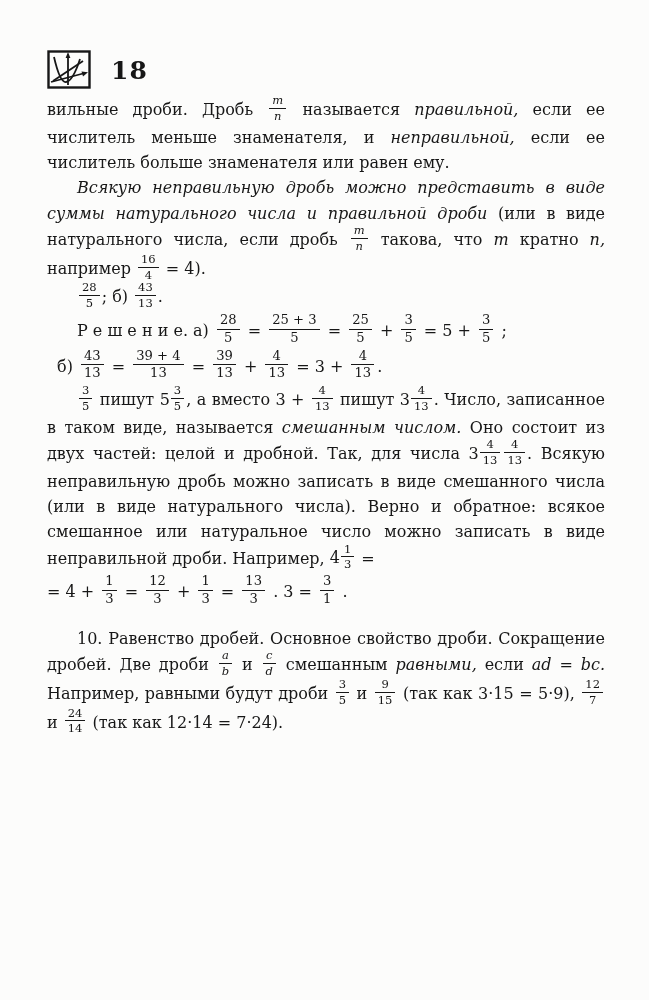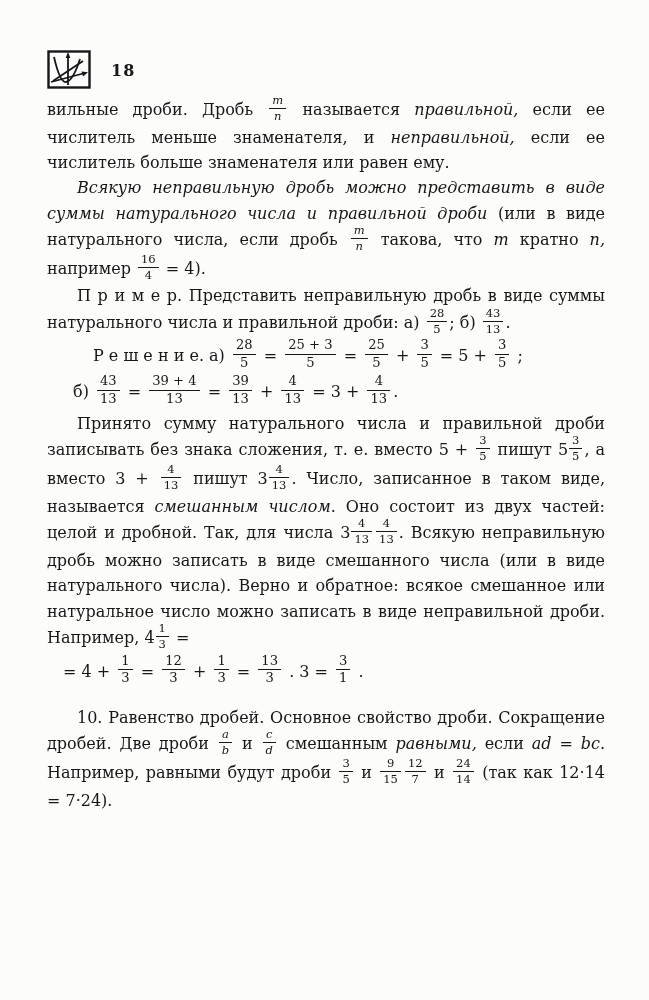--- a/index.html
+++ b/index.html
@@ -5,28 +5,28 @@
   html,body{margin:0;padding:0;}
   body{
     width:649px;height:1000px;overflow:hidden;
     background:#fcfcfb;color:#171717;
     font-family:"DejaVu Serif","Liberation Serif",serif;
   }
   .page{padding:50px 44px 0 47px;}
   .header{display:flex;align-items:center;gap:20px;margin-bottom:6px;}
   .logo{display:inline-block;line-height:0;}
   .logo svg{width:44px;height:40px;display:block;}
-  .pagenum{font-weight:bold;font-size:16px;letter-spacing:1px;}
+  .pagenum{font-weight:bold;font-size:25px;letter-spacing:1px;}
   .para{
     margin:0;font-size:16px;line-height:1.58;
     text-align:justify;hyphens:none;
   }
   .ind{text-indent:30px;}
   .ind-sm{text-indent:10px;}
-  .eq{text-align:left;margin:3px 16px;}
+  .eq{text-align:left;margin:3px 0;}
   .gap{margin-top:17px;}
   .it{font-style:italic;}
   .bd{font-weight:normal;}
   .frac{
     display:inline-flex;flex-direction:column;vertical-align:middle;
     text-align:center;font-size:0.72em;line-height:1.12;
     margin:0 2px;position:relative;top:-2px;text-indent:0;
   }
   .frac .fn{display:block;padding:0 3px 1px;border-bottom:1.4px solid #171717;}
   .frac .fd{display:block;padding:1px 3px 0;}
@@ -62,21 +62,21 @@
           <span class="fn">m</span>
           <span class="fd">n</span>
         </span><span> называется </span><span class="it">правильной,</span><span> если ее числитель меньше знаменателя, и </span><span class="it">неправильной,</span><span> если ее числитель больше знаменателя или равен ему.</span></p>
       <p class="para ind"><span class="it">Всякую неправильную дробь можно представить в виде суммы натурального числа и правильной дроби</span><span> (или в виде натурального числа, если дробь </span><span class="frac it">
           <span class="fn">m</span>
           <span class="fd">n</span>
         </span><span> такова, что </span><span class="it">m</span><span> кратно </span><span class="it">n,</span><span> например </span><span class="frac">
           <span class="fn">16</span>
           <span class="fd">4</span>
         </span><span> = 4).</span></p>
-      <p class="para ind"><span>П р и м е р. Представить неправильную дробь в виде суммы натурального числа и правильной дроби: а) </span><span class="frac">
+      <p class="para ind"><span class="frac">
           <span class="fn">28</span>
           <span class="fd">5</span>
         </span><span>; б) </span><span class="frac">
           <span class="fn">43</span>
           <span class="fd">13</span>
         </span><span>.</span></p>
       <p class="para ind eq"><span>Р е ш е н и е.  а) </span><span class="frac">
           <span class="fn">28</span>
           <span class="fd">5</span>
         </span><span> = </span><span class="frac">
@@ -101,21 +101,21 @@
         </span><span> = </span><span class="frac">
           <span class="fn">39</span>
           <span class="fd">13</span>
         </span><span> + </span><span class="frac">
           <span class="fn">4</span>
           <span class="fd">13</span>
         </span><span> = 3 + </span><span class="frac">
           <span class="fn">4</span>
           <span class="fd">13</span>
         </span><span>.</span></p>
-      <p class="para ind"><span>Принято сумму натурального числа и правильной дроби записывать без знака сложения, т. е. вместо 5 + </span><span class="frac">
+      <p class="para ind"><span class="frac">
           <span class="fn">3</span>
           <span class="fd">5</span>
         </span><span> пишут </span><span class="mixed"><span class="whole">5</span><span class="frac">
             <span class="fn">3</span>
             <span class="fd">5</span>
           </span></span><span>, а вместо 3 + </span><span class="frac">
           <span class="fn">4</span>
           <span class="fd">13</span>
         </span><span> пишут </span><span class="mixed"><span class="whole">3</span><span class="frac">
             <span class="fn">4</span>
@@ -151,21 +151,21 @@
           <span class="fd">b</span>
         </span><span> и </span><span class="frac it">
           <span class="fn">c</span>
           <span class="fd">d</span>
         </span><span> смешанным </span><span class="it">равными,</span><span> если </span><span class="it">ad = bc.</span><span> Например, равными будут дроби </span><span class="frac">
           <span class="fn">3</span>
           <span class="fd">5</span>
         </span><span> и </span><span class="frac">
           <span class="fn">9</span>
           <span class="fd">15</span>
-        </span><span class="frac">
+        </span><span> (так как 3·15 = 5·9), </span><span class="frac">
           <span class="fn">12</span>
           <span class="fd">7</span>
         </span><span> и </span><span class="frac">
           <span class="fn">24</span>
           <span class="fd">14</span>
         </span><span> (так как 12·14 = 7·24).</span></p>
     </div>
 </div>
 
 </body></html>

